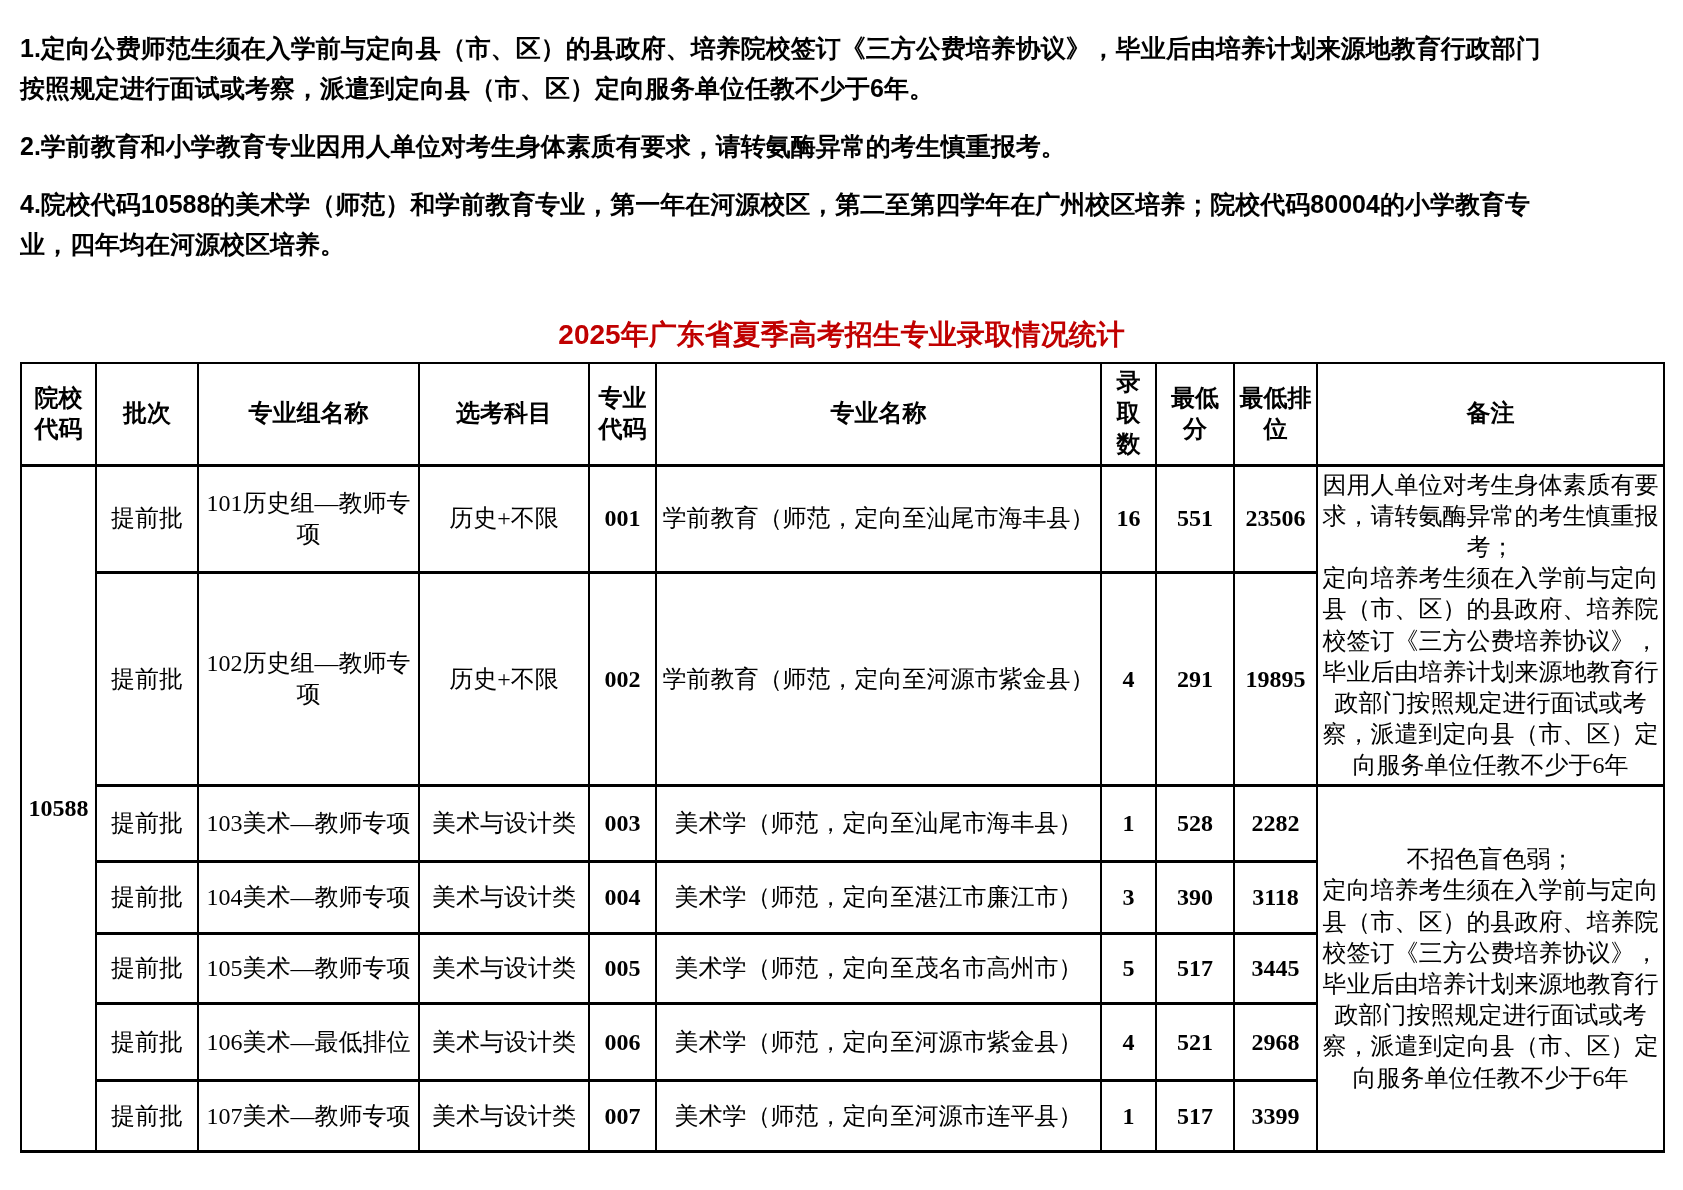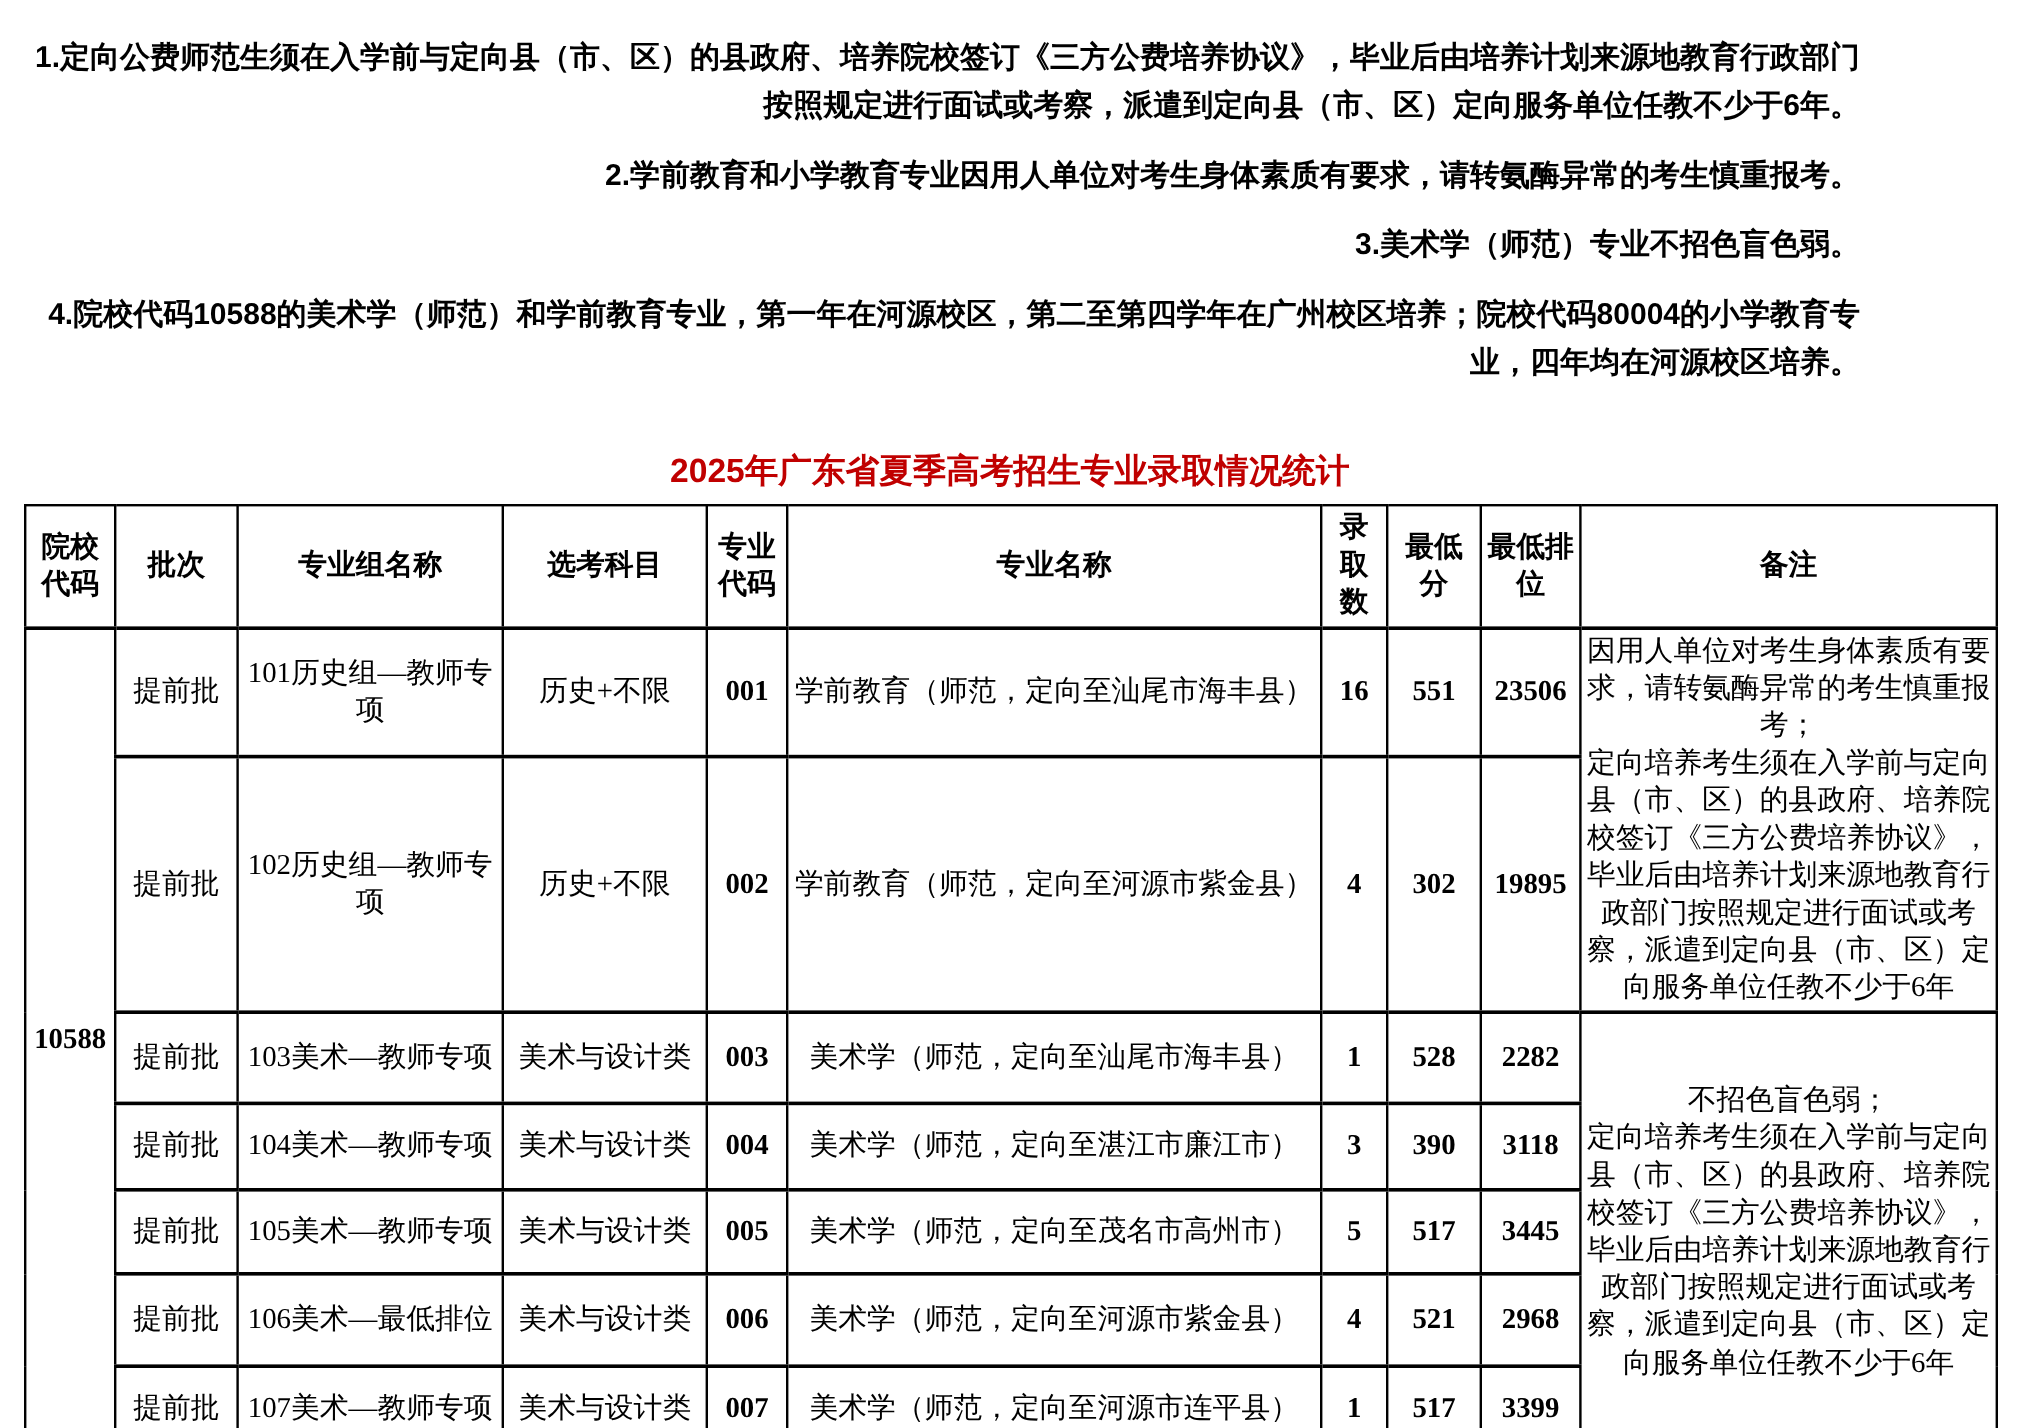--- a/index.html
+++ b/index.html
@@ -11,21 +11,20 @@
   .page { padding: 28px 0 40px 20px; }
 
   
   .notes { width: 1530px; }
   .notes p {
     margin: 0 0 18px 0;
     font-family: "Liberation Sans", sans-serif;
     font-weight: bold;
     font-size: 25px;
     line-height: 1.6;
-    text-align: right;
   }
 
   
   .title {
     width: 1643px;
     text-align: center;
     font-family: "Liberation Sans", sans-serif;
     font-weight: bold;
     font-size: 28px;
     margin: 52px 0 8px 0;
@@ -69,21 +68,20 @@
   tr.h-r7 { height: 71px; }
 </style>
 </head>
 <body>
 
 <div class="page">
 
   <div class="notes">
     <p>1.定向公费师范生须在入学前与定向县（市、区）的县政府、培养院校签订《三方公费培养协议》，毕业后由培养计划来源地教育行政部门按照规定进行面试或考察，派遣到定向县（市、区）定向服务单位任教不少于6年。</p>
     <p>2.学前教育和小学教育专业因用人单位对考生身体素质有要求，请转氨酶异常的考生慎重报考。</p>
-    <p>3.美术学（师范）专业不招色盲色弱。</p>
     <p>4.院校代码10588的美术学（师范）和学前教育专业，第一年在河源校区，第二至第四学年在广州校区培养；院校代码80004的小学教育专业，四年均在河源校区培养。</p>
   </div>
 
   <div class="title" style="color: rgb(192, 0, 0);">2025年广东省夏季高考招生专业录取情况统计</div>
 
   <table class="stats">
     <colgroup>
       <col style="width:75px">
         <col style="width:102px">
         <col style="width:221px">
@@ -123,21 +121,21 @@
         <td class="remark remark-top" rowspan="2">因用人单位对考生身体素质有要求，请转氨酶异常的考生慎重报考；
 定向培养考生须在入学前与定向县（市、区）的县政府、培养院校签订《三方公费培养协议》，毕业后由培养计划来源地教育行政部门按照规定进行面试或考察，派遣到定向县（市、区）定向服务单位任教不少于6年</td>
       </tr>
       <tr class="h-r2">
         <td>提前批</td>
         <td>102历史组—教师专项</td>
         <td>历史+不限</td>
         <td class="num">002</td>
         <td>学前教育（师范，定向至河源市紫金县）</td>
         <td class="num">4</td>
-        <td class="num">302</td>
+        <td class="num">291</td>
         <td class="num">19895</td>
       </tr>
       <tr class="h-r3">
         <td>提前批</td>
         <td>103美术—教师专项</td>
         <td>美术与设计类</td>
         <td class="num">003</td>
         <td>美术学（师范，定向至汕尾市海丰县）</td>
         <td class="num">1</td>
         <td class="num">528</td>

